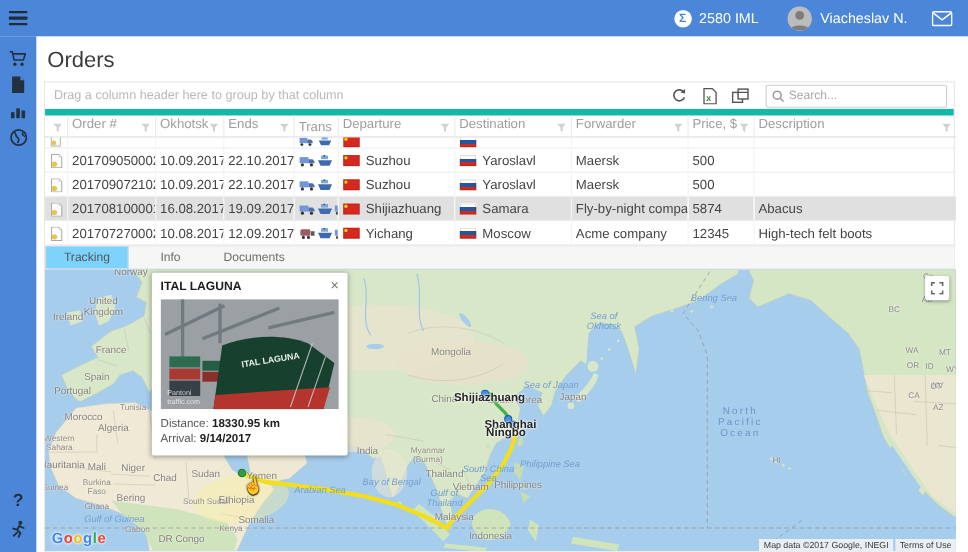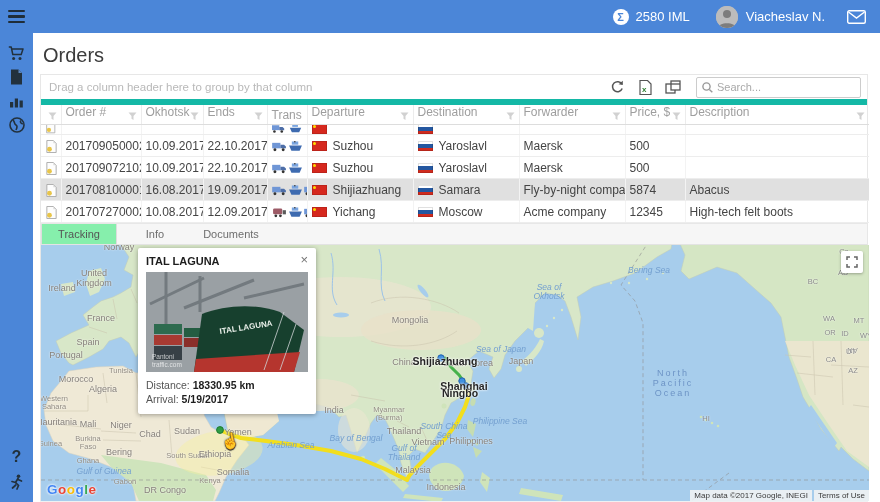--- a/index.html
+++ b/index.html
@@ -42,21 +42,21 @@
 .funnel{float:right;margin-top:5px;opacity:.8}
 .ticon{vertical-align:middle;margin-right:1px}
 .flag{display:inline-block;width:15px;height:10px;margin-right:6px;vertical-align:-1px;position:relative;box-shadow:0 0 0 1px rgba(0,0,0,.12) inset}
 .flag.china{background:#d6281e}
 .flag.china::after{content:"";position:absolute;left:1px;top:1px;width:3px;height:3px;background:#ffde00;border-radius:50%}
 .flag.russia{background:linear-gradient(#fff 33%,#2457a0 33%,#2457a0 66%,#d02b1e 66%)}
 .rowdoc{vertical-align:middle}
 
 .tabs{display:flex;height:22px;background:#f6f6f6;border-top:1px solid #e7e7e7;border-bottom:1px solid #e3e3e3}
 .tab{width:76px;text-align:center;font-size:11px;color:#6e6e6e;line-height:21px;cursor:pointer}
-.tab.active{background:#86efac;border-left:1px solid #ddd;border-right:1px solid #ddd;margin-top:0;color:#555}
+.tab.active{background:#7dd3fc;border-left:1px solid #ddd;border-right:1px solid #ddd;margin-top:0;color:#555}
 
 .map{position:relative;width:828px;height:256px;overflow:hidden;background:#a7cdec;cursor:grab}
 .basemap{position:absolute;left:0;top:0}
 .maplabels{position:absolute;inset:0;pointer-events:none}
 .ml{position:absolute;transform:translate(-50%,-50%);white-space:pre;text-align:center;pointer-events:none;line-height:1.1}
 .ml.c{font-size:9px;color:#86807a;text-shadow:0 0 2px #fff}
 .ml.ct{font-size:7.5px;color:#928c82;text-shadow:0 0 2px #fff}
 .ml.s{font-size:8.5px;font-style:italic;color:#74a0d0}
 .ml.o{font-size:9px;color:#6d94c6;letter-spacing:2px}
 .ml.st{font-size:7.5px;color:#8b8b8b;text-shadow:0 0 2px #fff}
@@ -590,21 +590,21 @@
           <g stroke="#cfd4d6" stroke-width="1" opacity="0.8">
               <path d="M138,40 L118,98"></path>
               <path d="M150,52 L134,98"></path>
             </g>
           <text x="74" y="62" font-size="8" font-weight="bold" fill="#e9efe9" transform="rotate(-9 74 62)" font-family="Liberation Sans, sans-serif">ITAL LAGUNA</text>
           <text x="6" y="87" font-size="6.5" fill="#ffffff" opacity="0.7" font-family="Liberation Sans, sans-serif">Pantoni</text>
           <text x="6" y="95" font-size="6.5" fill="#ffffff" opacity="0.7" font-family="Liberation Sans, sans-serif">traffic.com</text>
         </svg>
         <div class="popup-fields">
           <div class="pfield"><span>Distance: </span><b>18330.95 km</b></div>
-          <div class="pfield"><span>Arrival: </span><b>5/19/2017</b></div>
+          <div class="pfield"><span>Arrival: </span><b>9/14/2017</b></div>
         </div>
       </div>
 
       <div class="fsbtn">
         <svg width="12" height="12" viewBox="0 0 12 12">
             <g stroke="#666" stroke-width="1.5" fill="none">
               <path d="M1,4 V1 H4"></path>
               <path d="M8,1 H11 V4"></path>
               <path d="M11,8 V11 H8"></path>
               <path d="M4,11 H1 V8"></path>

